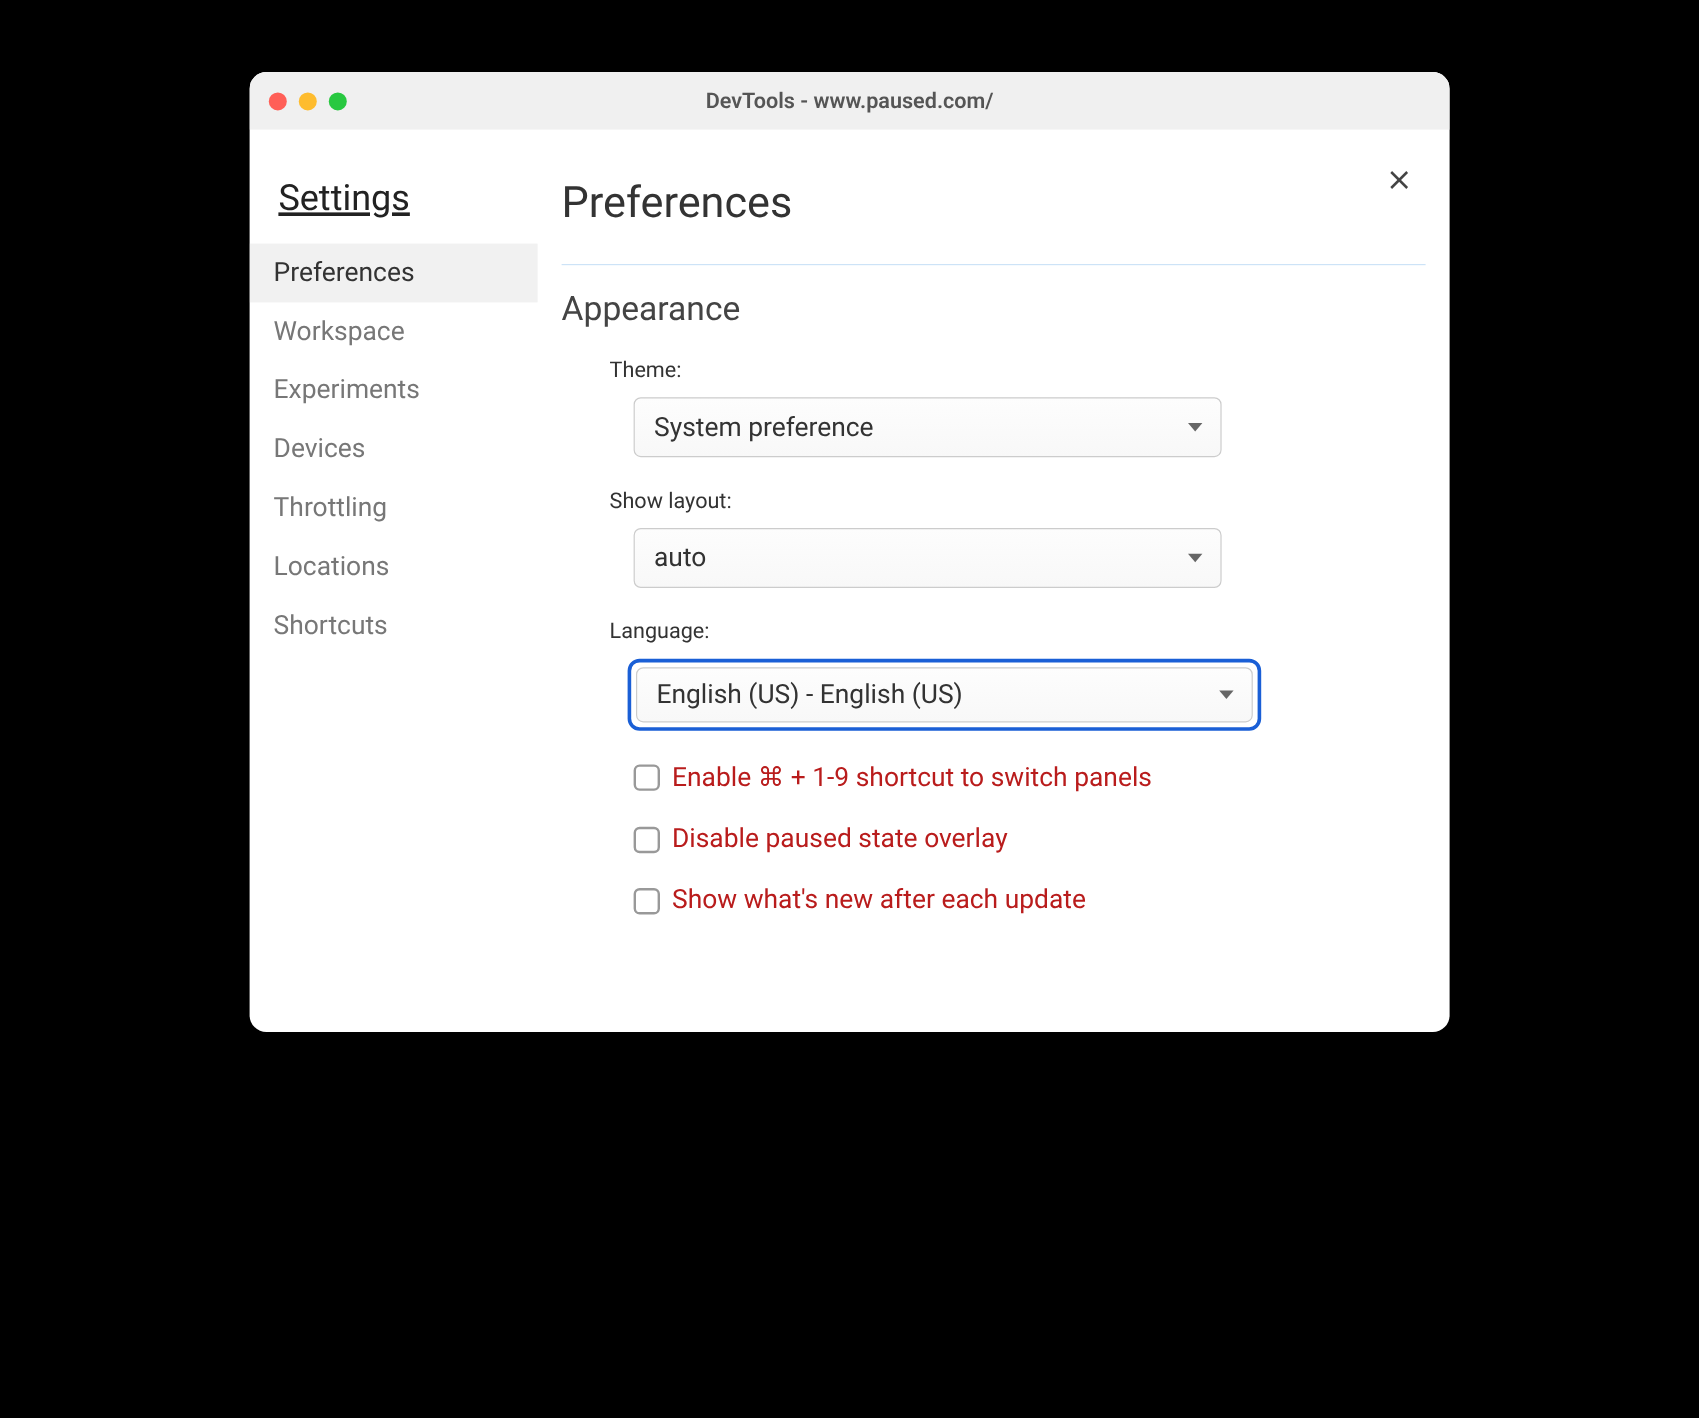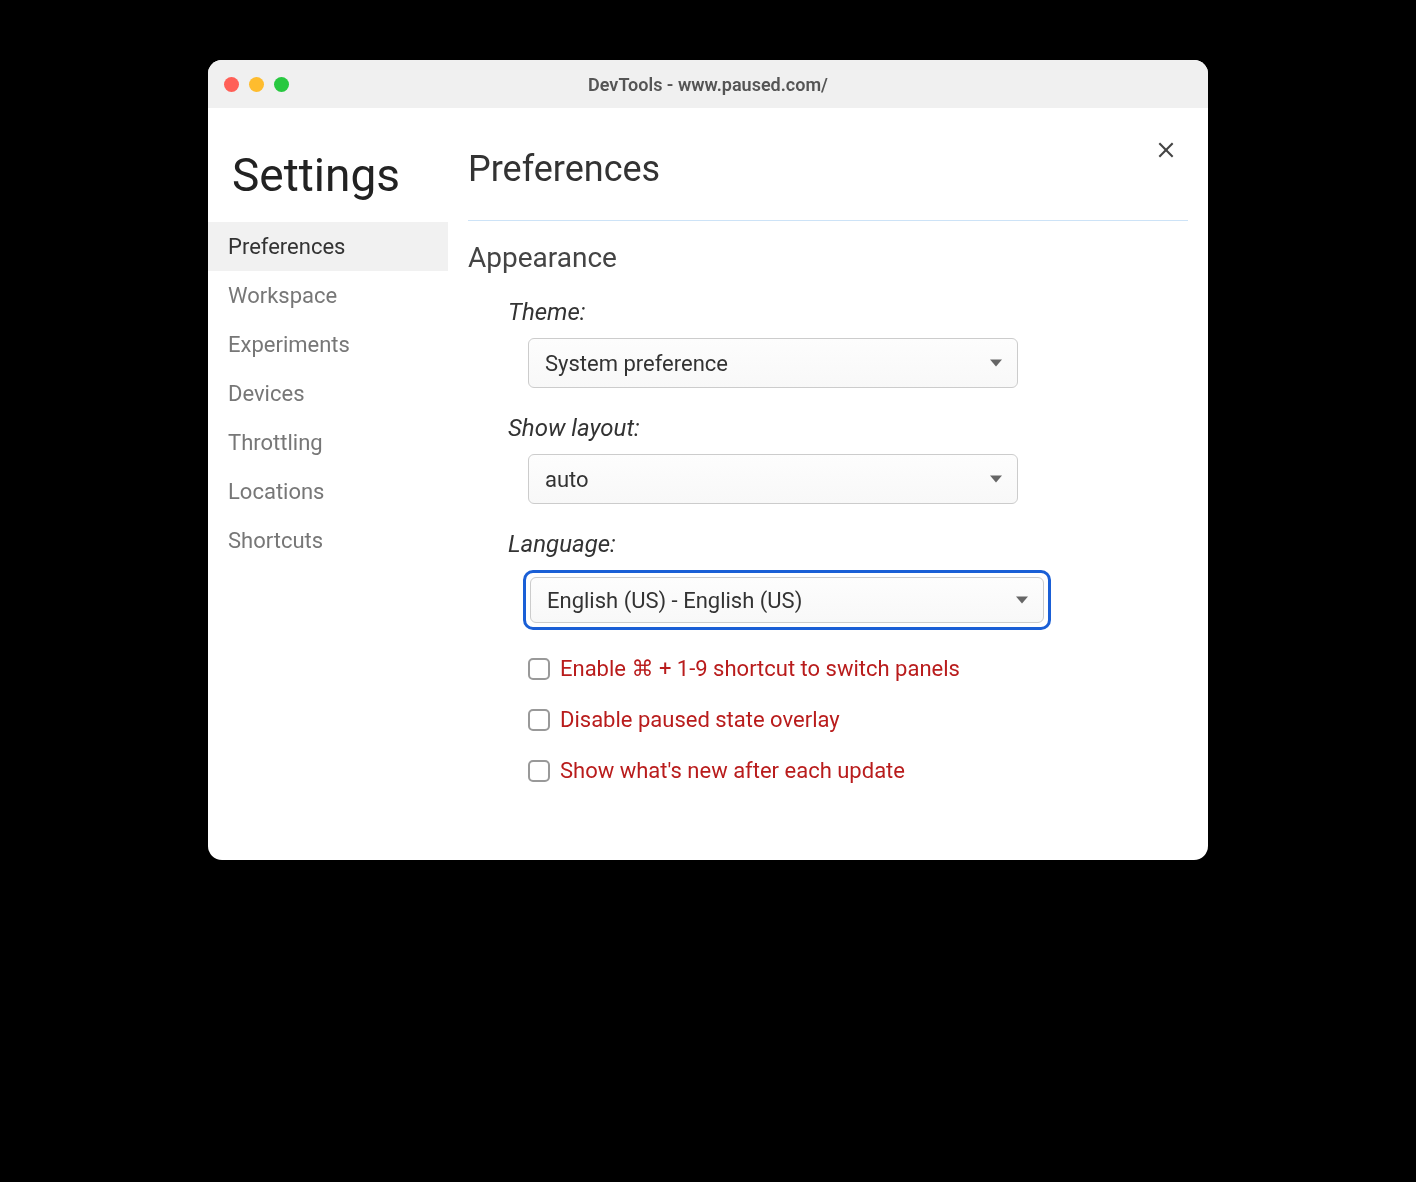--- a/index.html
+++ b/index.html
@@ -89,24 +89,25 @@
       height: 20px;
     }
     
     .sidebar {
       width: 240px;
       padding-top: 40px;
       flex-shrink: 0;
     }
     
     .sidebar-title {
-      font-size: 46px;
+      font-size: 30px;
       font-weight: 400;
       color: #222;
       padding: 0 24px 20px 24px;
+      text-decoration: underline;
     }
     
     .sidebar-item {
       padding: 12px 20px;
       font-size: 22px;
       color: #777;
       cursor: pointer;
     }
     
     .sidebar-item.active {
@@ -151,24 +152,23 @@
       color: #444;
       margin-bottom: 24px;
     }
     
     .setting {
       margin-left: 40px;
       margin-bottom: 26px;
     }
     
     .setting-label {
-      font-size: 24px;
+      font-size: 18px;
       color: #333;
       margin-bottom: 12px;
-      font-style: italic;
     }
     
     .select-wrapper {
       position: relative;
       width: 490px;
       margin-left: 20px;
     }
     
     .select-box {
       width: 100%;

